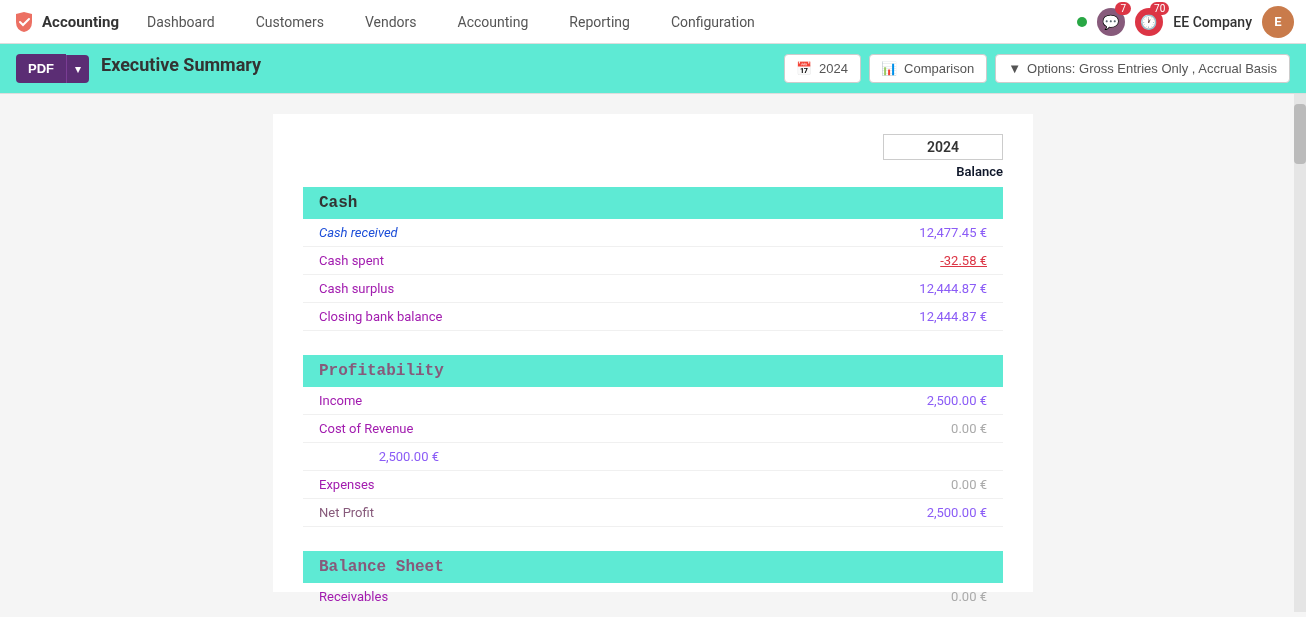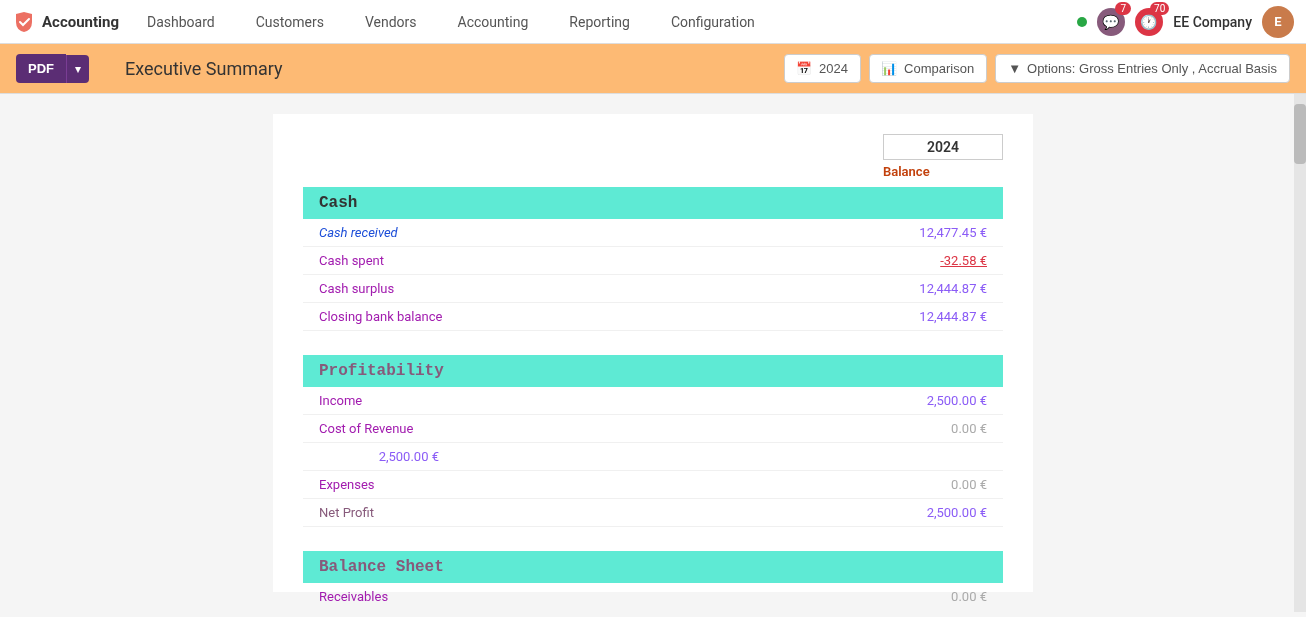--- a/index.html
+++ b/index.html
@@ -87,23 +87,23 @@
       width: 32px; height: 32px;
       border-radius: 50%;
       background: #c97b4b;
       display: flex; align-items: center; justify-content: center;
       color: white; font-size: 13px; font-weight: bold;
       cursor: pointer;
     }
 
     
     .toolbar {
-      background: #fdba74;
-      display: flex;
-      align-items: center;
+      background: #5eead4;
+      display: flex;
+      align-items: flex-start;
       padding: 10px 16px;
       border-bottom: 1px solid #ddd;
       gap: 12px;
     }
     .pdf-btn-group {
       display: flex;
       align-items: center;
     }
     .pdf-btn {
       background: #5b2d74;
@@ -120,23 +120,22 @@
       color: white;
       border: none;
       border-left: 1px solid #7a3d94;
       padding: 7px 8px;
       border-radius: 0 4px 4px 0;
       cursor: pointer;
       font-size: 12px;
     }
     .page-title {
       font-size: 18px;
-      font-weight: 400;
+      font-weight: 700;
       color: #333;
-      margin-left: 24px;
     }
 
     .toolbar-controls {
       display: flex;
       align-items: center;
       gap: 8px;
       margin-left: auto;
     }
     .ctrl-btn {
       border: 1px solid #ccc;
@@ -189,22 +188,22 @@
     }
     .balance-label-row {
       display: flex;
       justify-content: flex-end;
       margin-bottom: 8px;
     }
     .balance-label {
       font-weight: 600;
       font-size: 13px;
       min-width: 120px;
-      text-align: left;
-      color: #c2410c;
+      text-align: right;
+      color: #0f172a;
     }
 
     
     .section-header {
       background: #5eead4;
       padding: 7px 16px;
       font-weight: 700;
       font-size: 16px;
       color: #333;
       margin-bottom: 0;

